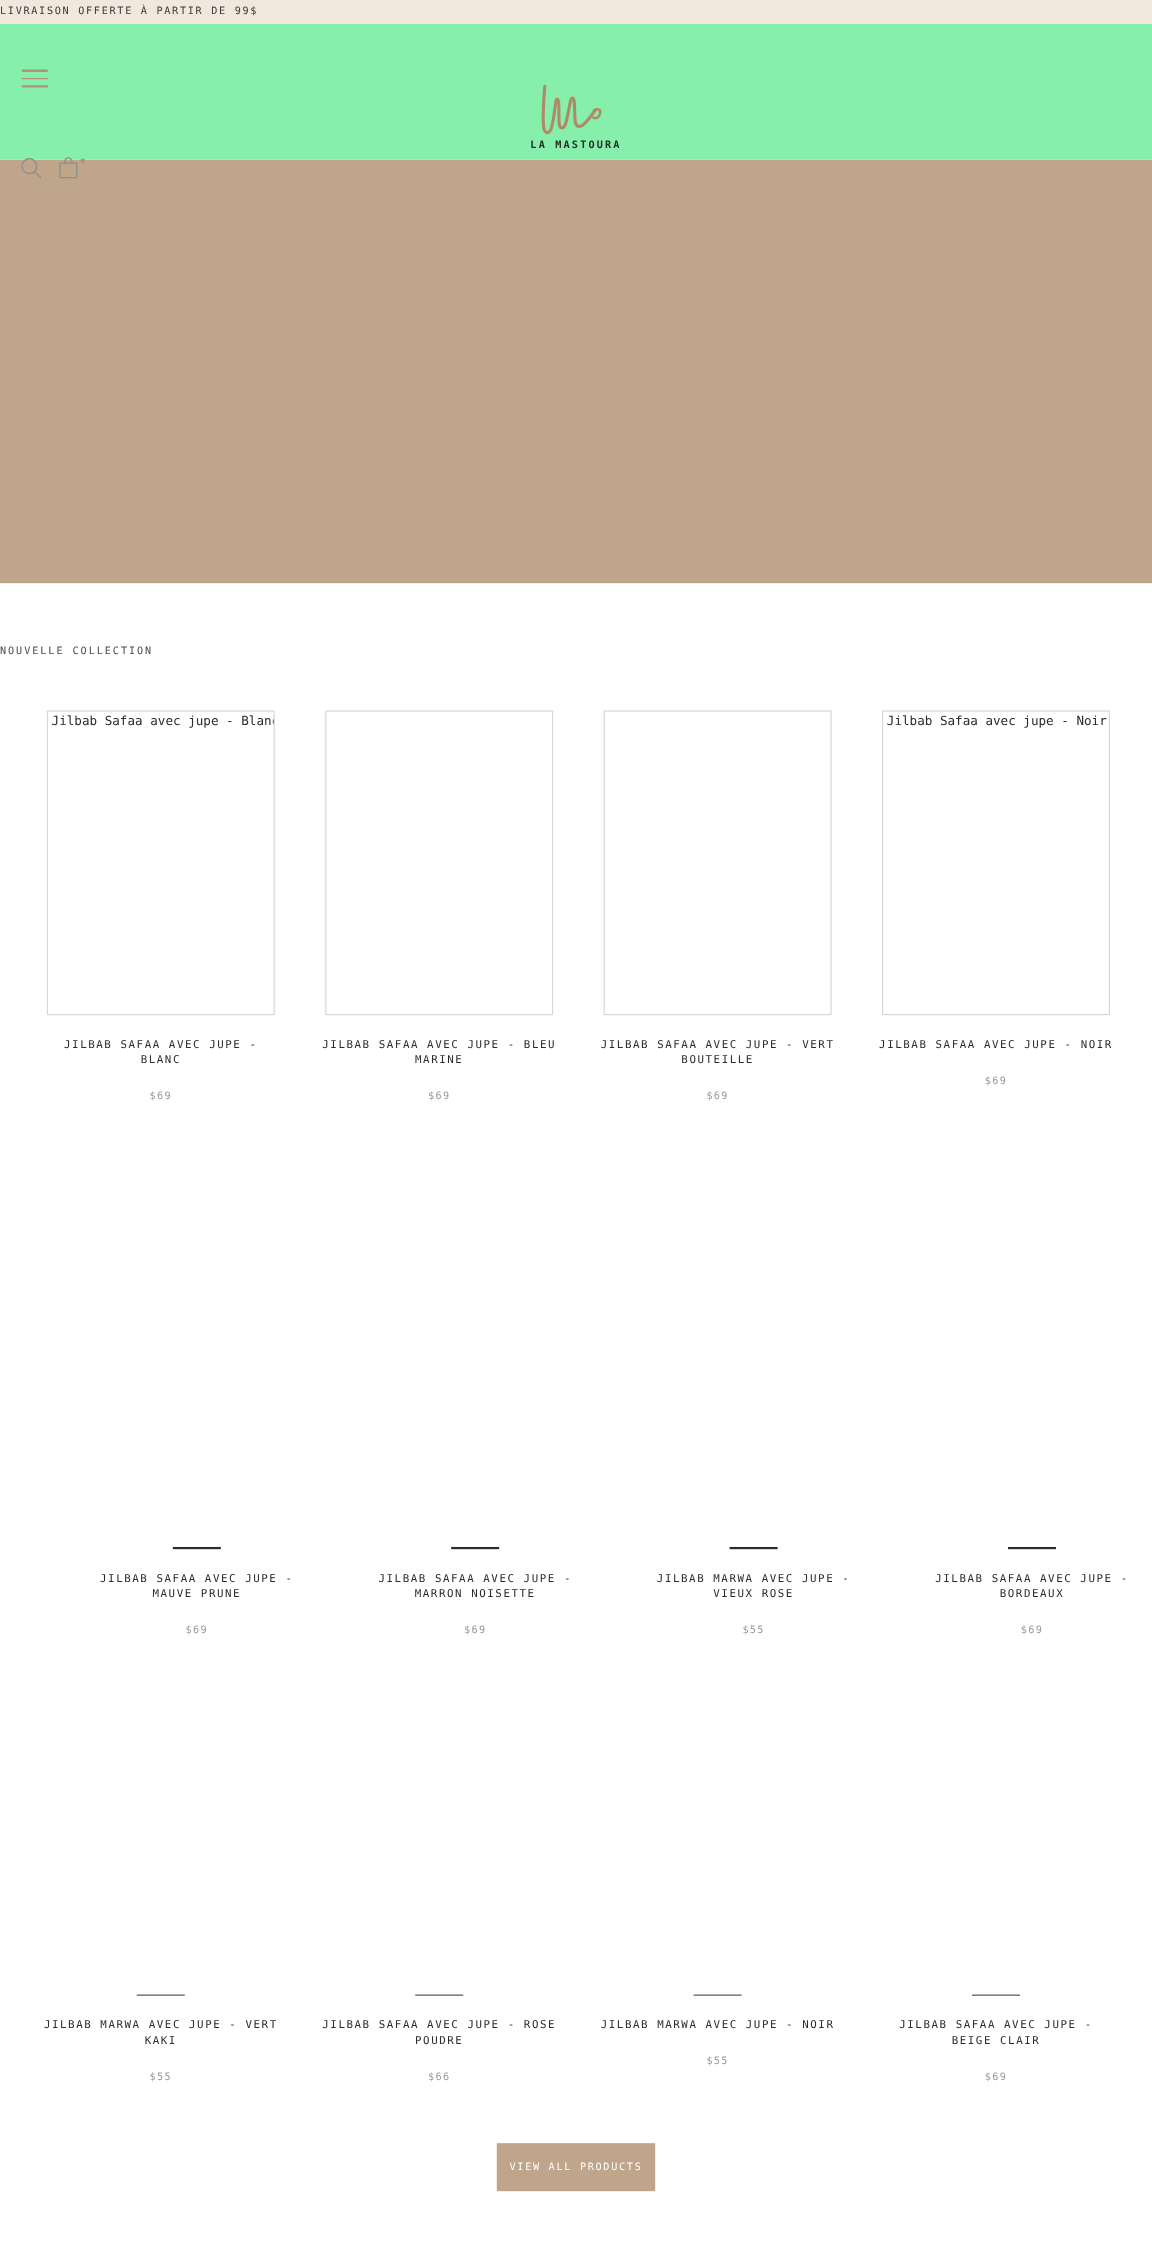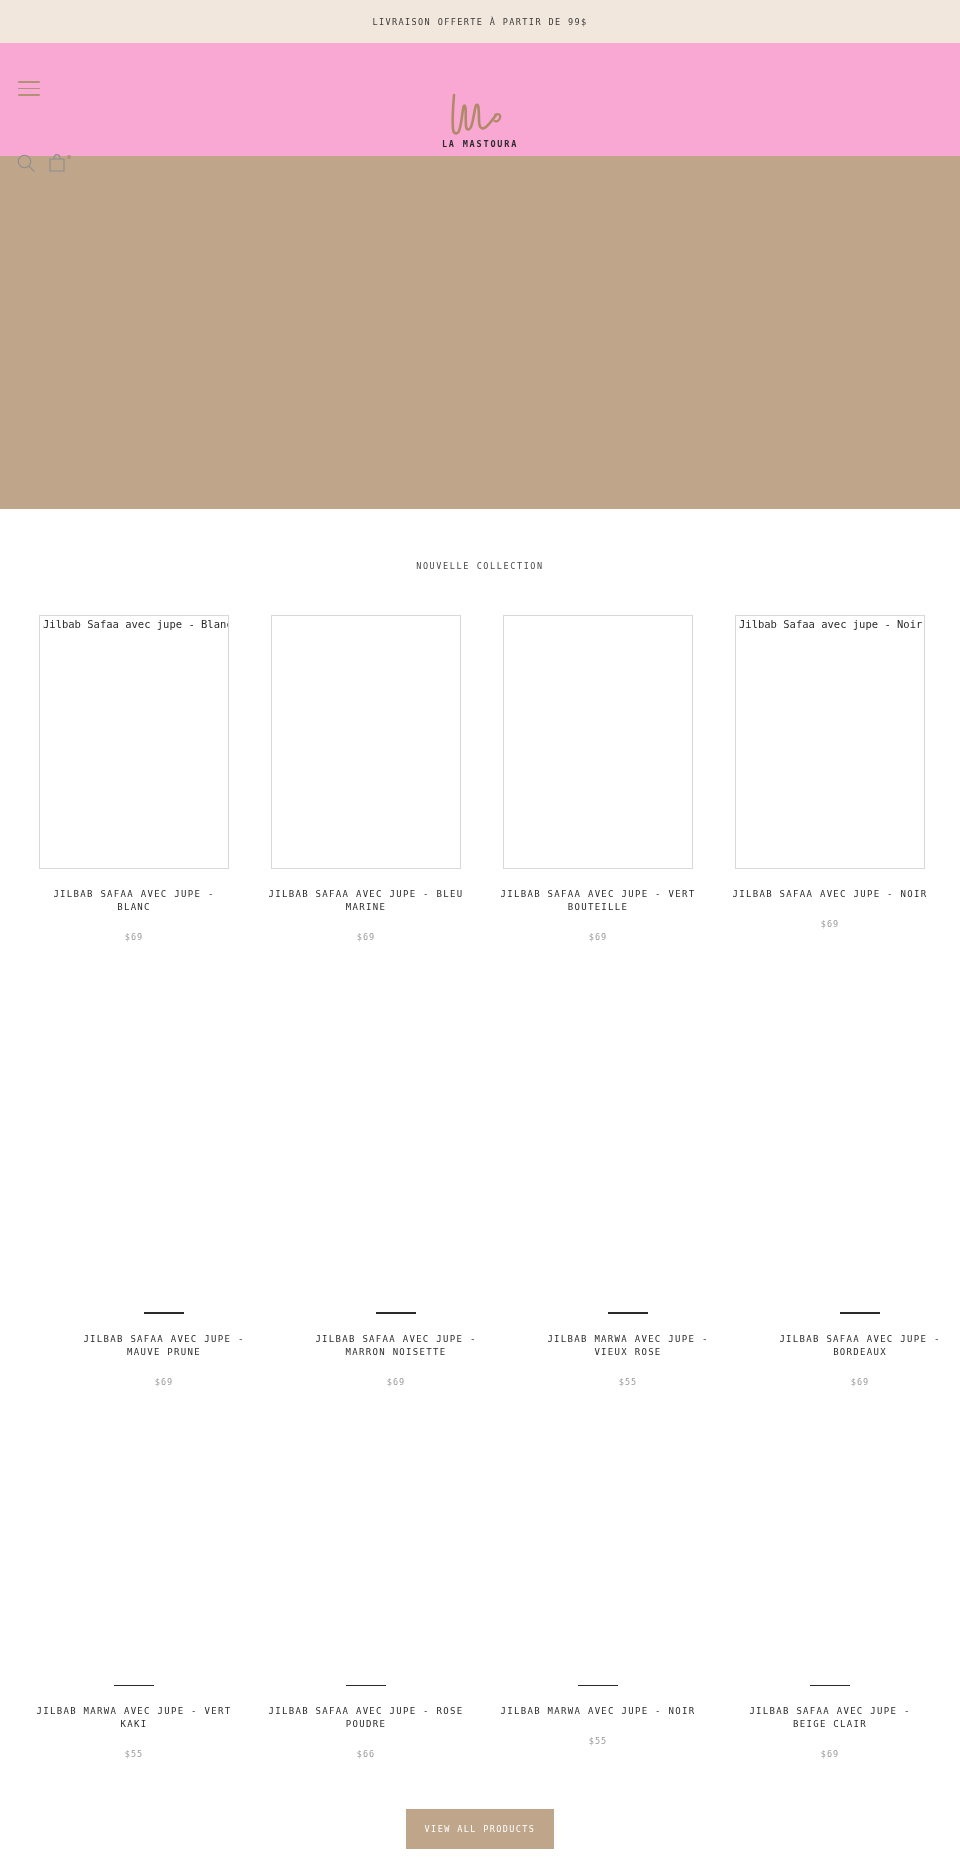--- a/index.html
+++ b/index.html
@@ -11,38 +11,37 @@
   body {
     width: 960px;
     min-height: 1875px;
     position: relative;
     overflow-x: hidden;
   }
 
   
   .announce {
     background: #f2e7dd;
-    height: 43px;
+    height: 20px;
     display: flex;
     align-items: center;
-    justify-content: center;
   }
   .announce-text {
     font-size: 8.5px;
     letter-spacing: 1.4px;
     color: #3a3a3a;
     font-family: "DejaVu Sans Mono", monospace;
     text-transform: uppercase;
   }
 
   
   .header {
     position: relative;
     height: 113px;
-    background: #f9a8d4;
+    background: #86efac;
   }
   .hamburger {
     position: absolute;
     left: 18px;
     top: 38px;
     width: 22px;
     height: 14px;
     cursor: pointer;
   }
   .hamburger span {
@@ -105,21 +104,20 @@
 
   
   .hero {
     height: 353px;
     background: #bfa589;
     width: 960px;
   }
 
   
   .collection-head {
-    text-align: center;
     padding-top: 52px;
   }
   .eyebrow {
     font-size: 8.5px;
     letter-spacing: 1.6px;
     color: #4a4a4a;
     font-family: "DejaVu Sans Mono", monospace;
     text-transform: uppercase;
   }
   .coll-title {
@@ -189,21 +187,21 @@
   }
 
   
   .cta-wrap {
     display: flex;
     justify-content: center;
     margin-top: 50px;
     padding-bottom: 0px;
   }
   .cta-btn {
-    width: 148px;
+    width: 132px;
     height: 40px;
     background: #bfa589;
     border: none;
     color: #ffffff;
     font-size: 8.5px;
     letter-spacing: 1.4px;
     font-family: "DejaVu Sans Mono", monospace;
     text-align: center;
     line-height: 1.5;
     cursor: pointer;

